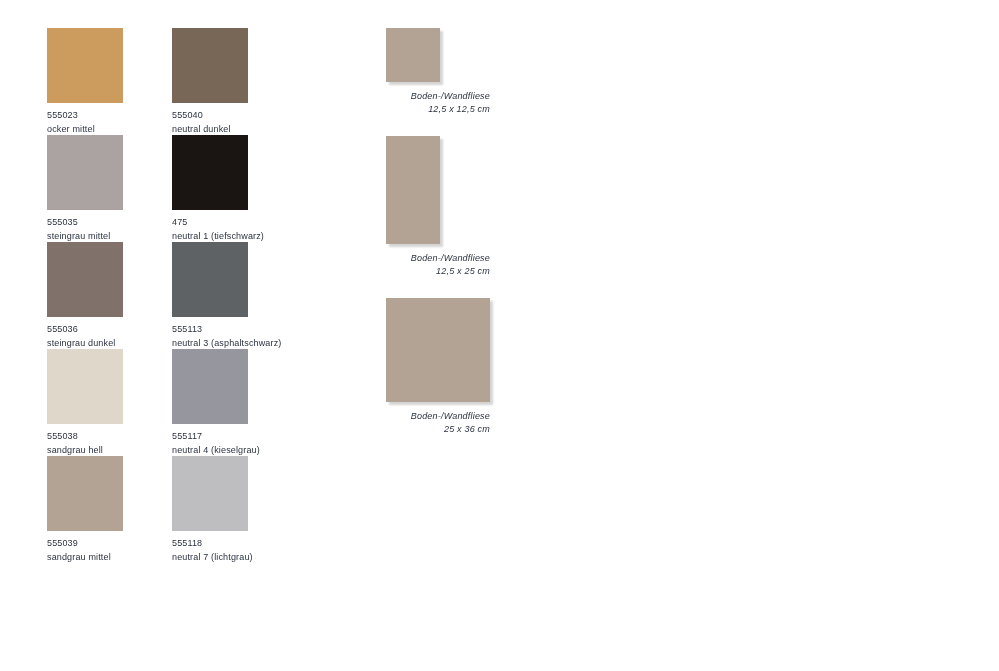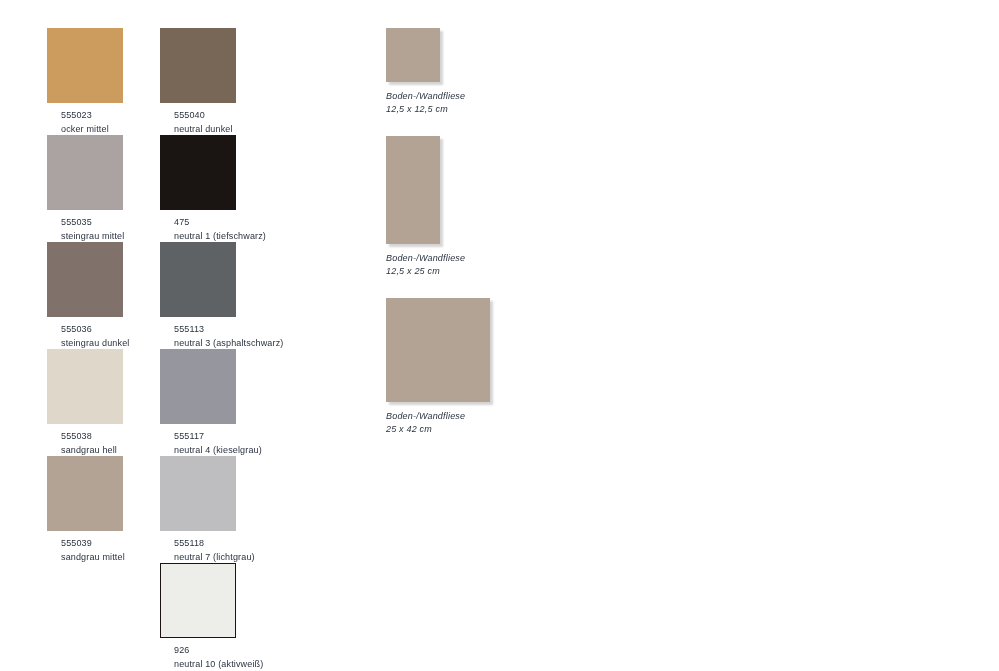--- a/index.html
+++ b/index.html
@@ -20,55 +20,55 @@
     width: 999px;
     height: 671px;
   }
 
   
   .swatch-col {
     position: absolute;
     top: 28px;
   }
   .swatch-col.col-1 { left: 47px; }
-  .swatch-col.col-2 { left: 160px; }
+  .swatch-col.col-2 { left: 172px; }
 
   .swatch-item {
     position: relative;
     height: 107px;
   }
   .swatch-chip {
     width: 76px;
     height: 75px;
     box-sizing: border-box;
   }
   .swatch-chip.bordered {
     border: 1px solid #1a1513;
   }
   .swatch-labels {
     margin-top: 6px;
-    margin-left: 14px;
   }
   .swatch-code,
   .swatch-name {
     font-size: 9px;
     line-height: 13.5px;
     color: #2b3340;
     white-space: nowrap;
     letter-spacing: 0.15px;
   }
 
   
   .tile-col {
     position: absolute;
     left: 386px;
     top: 28px;
   }
   .tile-item {
     position: relative;
+    text-align: right;
   }
   .tile-swatch {
     position: relative;
     box-shadow: 3px 3px 2px rgba(0, 0, 0, 0.17);
   }
   .tile-caption {
     margin-top: 8px;
   }
   .tile-line {
     font-size: 9px;
@@ -150,45 +150,38 @@
           <div class="swatch-name">neutral 4 (kieselgrau)</div>
         </div>
       </div>
       <div class="swatch-item">
         <div class="swatch-chip" style="background: rgb(190, 190, 192);"></div>
         <div class="swatch-labels">
           <div class="swatch-code">555118</div>
           <div class="swatch-name">neutral 7 (lichtgrau)</div>
         </div>
       </div>
-      <div class="swatch-item">
-        <div class="swatch-chip bordered" style="background: rgb(237, 237, 234);"></div>
-        <div class="swatch-labels">
-          <div class="swatch-code">926</div>
-          <div class="swatch-name">neutral 10 (aktivweiß)</div>
-        </div>
-      </div>
     </div>
   <div class="tile-col">
       <div class="tile-item" style="height: 108px;">
         <div class="tile-swatch" style="background: rgb(178, 163, 148); width: 54px; height: 54px;"></div>
         <div class="tile-caption">
           <div class="tile-line">Boden-/Wandfliese</div>
           <div class="tile-line">12,5 x 12,5 cm</div>
         </div>
       </div>
       <div class="tile-item" style="height: 162px;">
         <div class="tile-swatch" style="background: rgb(178, 163, 148); width: 54px; height: 108px;"></div>
         <div class="tile-caption">
           <div class="tile-line">Boden-/Wandfliese</div>
           <div class="tile-line">12,5 x 25 cm</div>
         </div>
       </div>
       <div class="tile-item" style="height: 150px;">
         <div class="tile-swatch" style="background: rgb(178, 163, 148); width: 104px; height: 104px;"></div>
         <div class="tile-caption">
           <div class="tile-line">Boden-/Wandfliese</div>
-          <div class="tile-line">25 x 42 cm</div>
+          <div class="tile-line">25 x 36 cm</div>
         </div>
       </div>
     </div>
 
 </div>
 
 </body></html>

